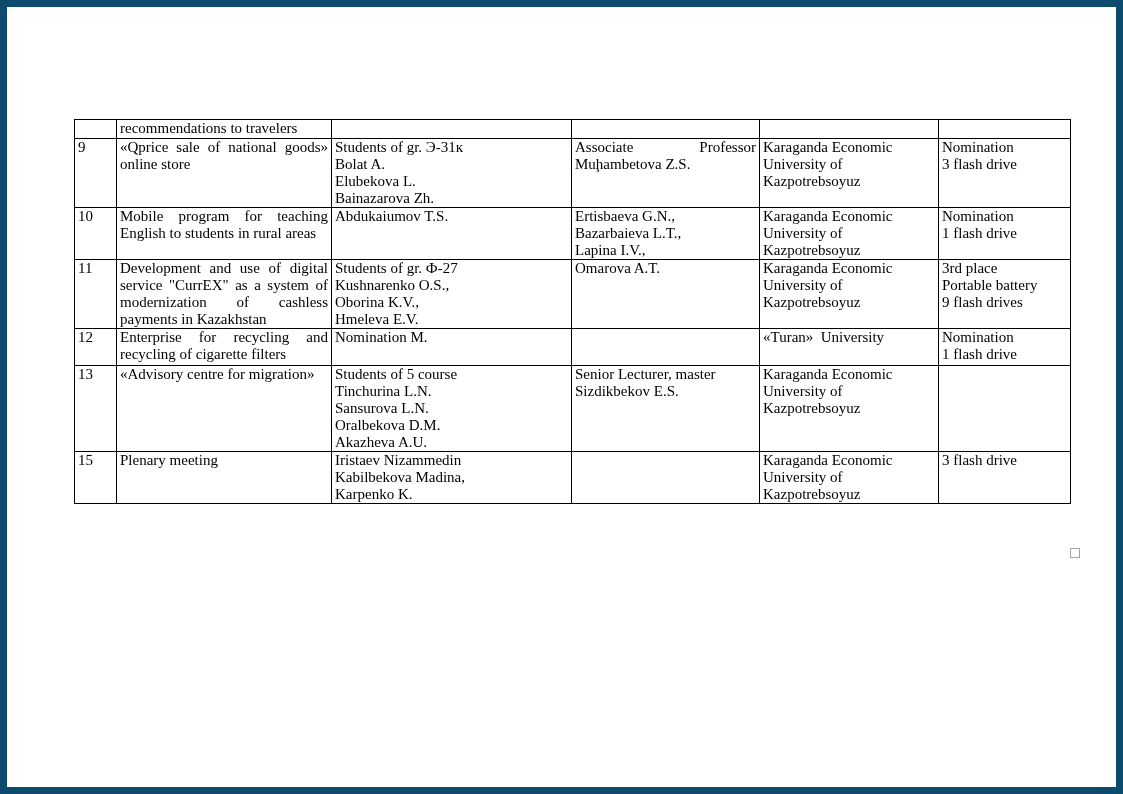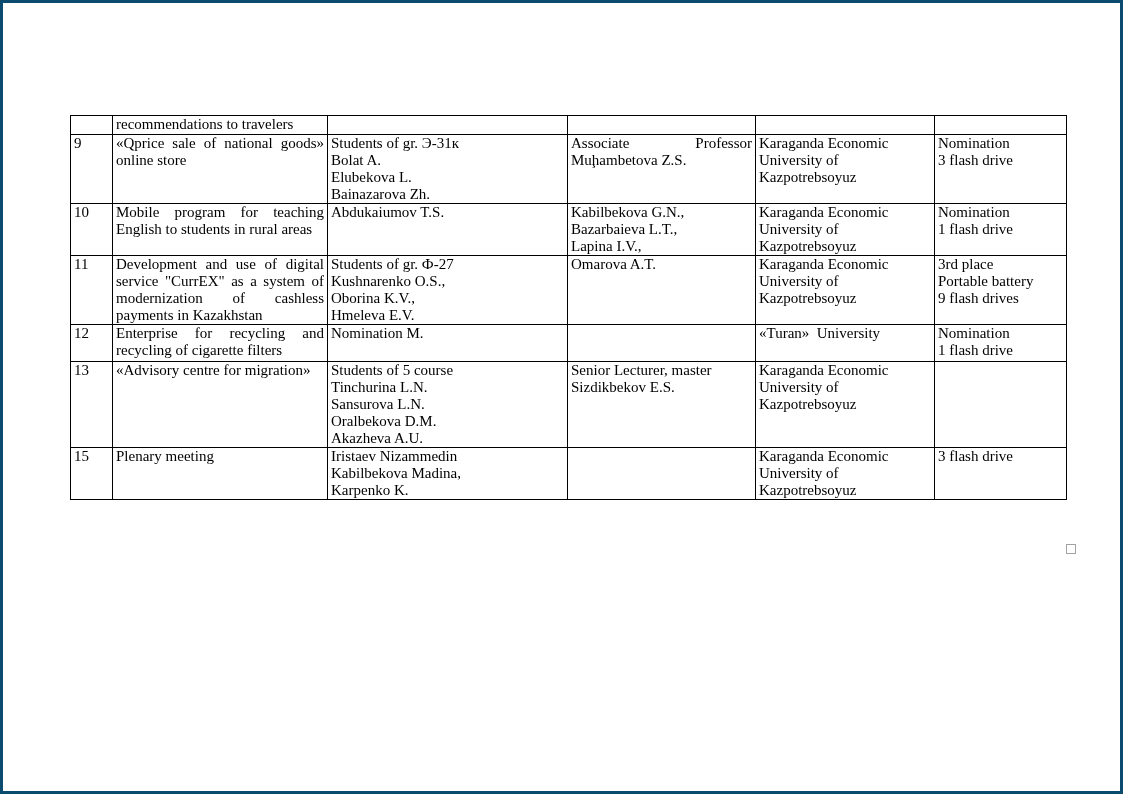--- a/index.html
+++ b/index.html
@@ -6,21 +6,21 @@
     margin: 0;
     padding: 0;
     background: #ffffff;
   }
   .page {
     position: relative;
     width: 1123px;
     height: 794px;
     box-sizing: border-box;
     background: #ffffff;
-    border: 3px solid #0c4a6e;
+    border: 7px solid #0c4a6e;
     font-family: "Liberation Serif", "DejaVu Serif", serif;
     color: #000000;
     overflow: hidden;
   }
   table.doc-table {
     position: absolute;
     left: 67px;
     top: 112px;
     width: 996px;
     border-collapse: collapse;
@@ -89,21 +89,21 @@
         <td class="lines">Karaganda Economic
 University of
 Kazpotrebsoyuz</td>
         <td class="lines">Nomination
 3 flash drive</td>
       </tr>
       <tr class="r2">
         <td class="lines">10</td>
         <td class="justify">Mobile program for teaching English to students in rural areas</td>
         <td class="lines">Abdukaiumov T.S.</td>
-        <td class="lines">Kabilbekova G.N.,
+        <td class="lines">Ertisbaeva G.N.,
 Bazarbaieva L.T.,
 Lapina I.V.,</td>
         <td class="lines">Karaganda Economic
 University of
 Kazpotrebsoyuz</td>
         <td class="lines">Nomination
 1 flash drive</td>
       </tr>
       <tr class="r3">
         <td class="lines">11</td>

